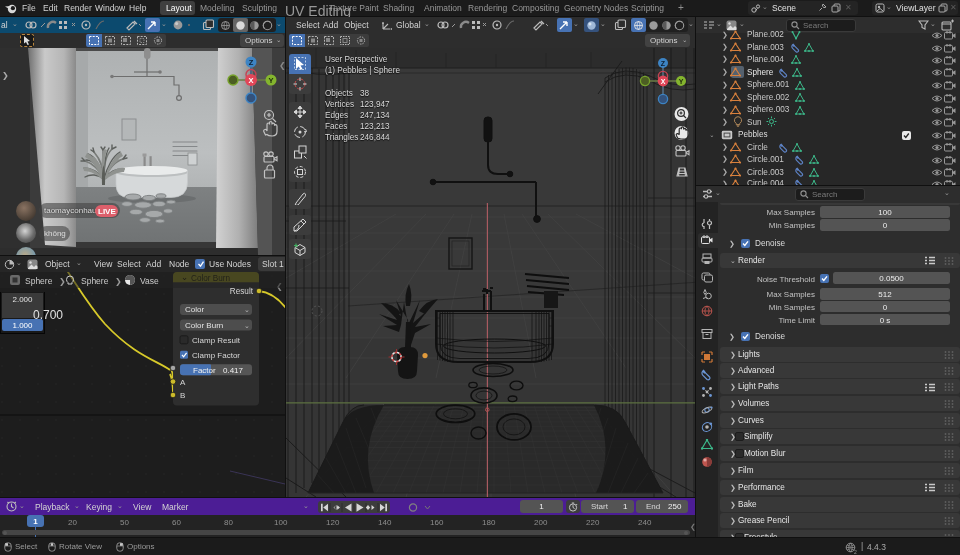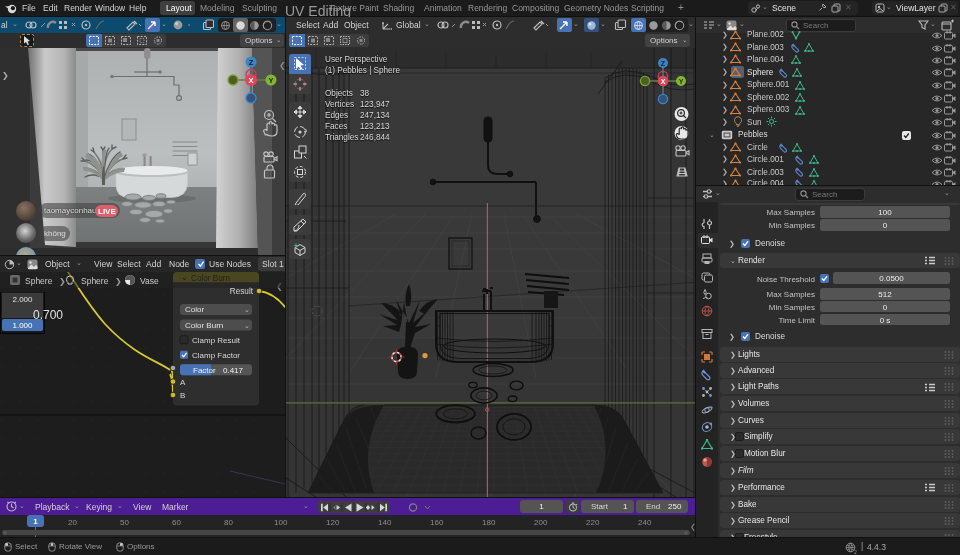--- a/index.html
+++ b/index.html
@@ -1368,21 +1368,21 @@
             <circle cx="5" cy="1" r="0.9"></circle>
             <circle cx="8.5" cy="1" r="0.9"></circle>
             <circle cx="1.5" cy="4" r="0.9"></circle>
             <circle cx="5" cy="4" r="0.9"></circle>
             <circle cx="8.5" cy="4" r="0.9"></circle>
             <circle cx="1.5" cy="7" r="0.9"></circle>
             <circle cx="5" cy="7" r="0.9"></circle>
             <circle cx="8.5" cy="7" r="0.9"></circle>
           </g>
         </svg>
-        <div class="abs" style="left:42px;top:280px;font-size:8.2px;color:#e6e6e6;font-style:italic;">Film</div>
+        <div class="abs" style="left:42px;top:280px;font-size:8.2px;color:#e6e6e6;">Film</div>
       <div class="abs" style="left:24px;top:293.8px;width:240px;height:15px;background:#383838;border-radius:3px;"></div>
         <div class="abs" style="left:34px;top:297.8px;font-size:7px;color:#bbb;">❯</div>
         <svg class="abs" style="left:228px;top:297.3px" width="12" height="9" viewBox="0 0 12 9">
           <path d="M1,1.5 h2 M5,1.5 h6 M1,4.5 h2 M5,4.5 h6 M1,7.5 h2 M5,7.5 h6" stroke="#c9c9c9" stroke-width="1.4"></path>
         </svg>
         <svg class="abs" style="left:248px;top:297.8px" width="10" height="8" viewBox="0 0 10 8">
           <g fill="#5e5e5e">
             <circle cx="1.5" cy="1" r="0.9"></circle>
             <circle cx="5" cy="1" r="0.9"></circle>
             <circle cx="8.5" cy="1" r="0.9"></circle>

